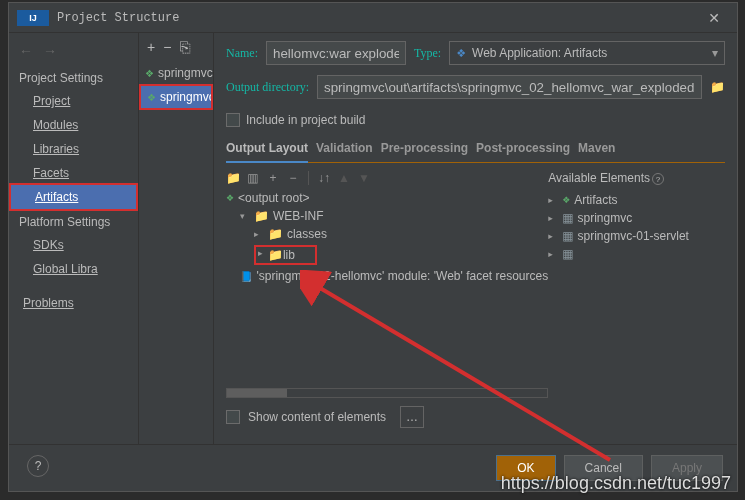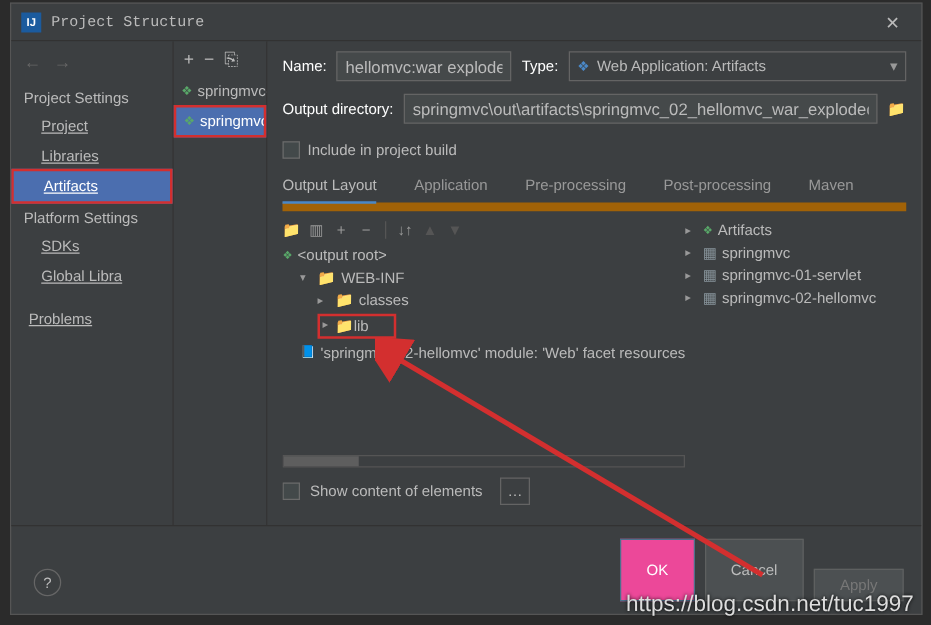--- a/index.html
+++ b/index.html
@@ -1,20 +1,20 @@
 <!DOCTYPE html>
 <html><head>
   <meta charset="utf-8">
   <style>
     * { margin: 0; padding: 0; box-sizing: border-box; font-family: "Segoe UI", Arial, sans-serif; }
     body { background: #2b2b2b; width: 745px; height: 500px; overflow: hidden; position: relative; color: #bbbbbb; font-size: 12px; }
     
     .window { position: absolute; left: 8px; top: 2px; width: 730px; height: 490px; background: #3c3f41; border: 1px solid #555; display: flex; flex-direction: column; }
     .titlebar { height: 30px; display: flex; align-items: center; padding: 0 8px; border-bottom: 1px solid #323232; }
-    .title-icon { width: 16px; height: 16px; background: #1b5b9e; margin-right: 8px; display: flex; align-items: center; justify-content: center; color: #fff; font-size: 9px; font-weight: bold; }
+    .title-icon { width: 32px; height: 16px; background: #1b5b9e; margin-right: 8px; display: flex; align-items: center; justify-content: center; color: #fff; font-size: 9px; font-weight: bold; }
     .title-text { color: #bbbbbb; flex: 1; font-family: Liberation Mono, monospace; }
     .close-x { width: 30px; text-align: center; color: #bbbbbb; font-size: 14px; cursor: pointer; }
     
     .body { flex: 1; display: flex; overflow: hidden; }
     
     .left-panel { width: 130px; background: #3c3f41; border-right: 1px solid #323232; display: flex; flex-direction: column; }
     .nav-arrows { display: flex; gap: 10px; padding: 8px 10px; color: #666; }
     .nav-arrow { font-size: 14px; }
     .section-header { color: #bbbbbb; padding: 6px 10px 4px; }
     .nav-item { padding: 5px 10px 5px 24px; color: #bbbbbb; cursor: pointer; white-space: nowrap; overflow: hidden; text-decoration: underline; }
@@ -22,30 +22,30 @@
     .help-btn { width: 22px; height: 22px; border: 1px solid #666; border-radius: 50%; display: flex; align-items: center; justify-content: center; margin: 8px; color: #bbbbbb; position: absolute; bottom: 6px; left: 10px; }
     
     .mid-panel { width: 75px; background: #3c3f41; border-right: 1px solid #323232; }
     .mid-toolbar { display: flex; gap: 8px; padding: 6px 8px; color: #bbbbbb; font-size: 14px; }
     .artifact-item { display: flex; align-items: center; gap: 4px; padding: 4px 6px; color: #bbbbbb; white-space: nowrap; overflow: hidden; }
     .artifact-item.selected { background: #4b6eaf; color: #fff; border: 2px solid #d32f2f; }
     .artifact-icon { color: #59a869; font-size: 10px; }
     
     .right-panel { flex: 1; background: #3c3f41; padding: 8px 12px; display: flex; flex-direction: column; overflow: hidden; }
     .form-row { display: flex; align-items: center; gap: 8px; margin-bottom: 10px; }
-    .form-label { color: #ffffff; white-space: nowrap; }
+    .form-label { color: #14b8a6; white-space: nowrap; font-family: Liberation Serif, serif; }
     .text-input { background: #45494a; border: 1px solid #646464; color: #bbbbbb; padding: 3px 6px; height: 24px; }
     .type-combo { background: #3c3f41; border: 1px solid #646464; padding: 3px 6px; height: 24px; display: flex; align-items: center; gap: 6px; flex: 1; }
     .combo-arrow { margin-left: auto; color: #999; }
     .web-icon { color: #4a88c7; font-size: 11px; }
     .folder-icon-sm { color: #87939a; font-size: 12px; }
     .checkbox-row { display: flex; align-items: center; gap: 6px; margin: 4px 0 10px; }
     .checkbox { width: 14px; height: 14px; border: 1px solid #6b6b6b; background: #43494a; }
     
-    .tabs { display: flex; gap: 30px; border-bottom: 7px solid #a16207; margin-bottom: 6px; }
+    .tabs { display: flex; gap: 8px; border-bottom: 1px solid #a16207; margin-bottom: 6px; font-weight: bold; }
     .tab { padding: 4px 0 6px; color: #999; cursor: pointer; }
     .tab.active { color: #bbbbbb; border-bottom: 2px solid #4a88c7; margin-bottom: -1px; }
     
     .layout-area { flex: 1; display: flex; gap: 0; overflow: hidden; }
     .tree-panel { flex: 1; display: flex; flex-direction: column; }
     .tree-toolbar { display: flex; gap: 6px; padding: 2px 0 4px; color: #999; font-size: 12px; align-items: center; }
     .tb-icon { width: 14px; text-align: center; }
     .tb-sep { width: 1px; height: 14px; background: #555; margin: 0 2px; }
     .tree { font-size: 12px; }
     .tree-row { display: flex; align-items: center; gap: 4px; padding: 2px 0; white-space: nowrap; }
@@ -62,22 +62,22 @@
     .qmark { display: inline-block; width: 12px; height: 12px; border: 1px solid #777; border-radius: 50%; font-size: 8px; text-align: center; line-height: 11px; margin-left: 2px; }
     
     .scrollbar-track { height: 10px; background: #3c3f41; border: 1px solid #555; position: relative; margin-top: auto; }
     .scrollbar-thumb { position: absolute; left: 0; width: 60px; height: 8px; background: #5e5e5e; }
     
     .bottom-check { display: flex; align-items: center; gap: 8px; padding: 8px 0; }
     .dots-btn { width: 24px; height: 22px; border: 1px solid #646464; display: flex; align-items: center; justify-content: center; color: #bbbbbb; margin-left: 6px; }
     
     .button-bar { display: flex; gap: 8px; justify-content: flex-end; padding: 10px 14px; border-top: 1px solid #323232; }
     .btn { padding: 5px 20px; border: 1px solid #5e6060; background: #4c5052; color: #bbbbbb; cursor: pointer; font-size: 12px; }
-    .btn.primary { background: #ec4899; border-color: #4c708c; color: #fff; }
-    .btn.disabled { color: #777; margin-top: 24px; }
+    .btn.primary { background: #a16207; border-color: #4c708c; color: #fff; }
+    .btn.disabled { color: #777; }
     
     .arrow-annotation { position: absolute; pointer-events: none; z-index: 100; }
     .watermark { position: absolute; bottom: 6px; right: 14px; color: #ddd; font-size: 18px; z-index: 101; text-shadow: 0 0 3px #000; }
   </style>
 </head>
 <body>
 
 <div class="window">
   <div class="titlebar">
     <div class="title-icon">IJ</div>
@@ -87,21 +87,23 @@
 
   <div class="body">
 
     <div class="left-panel">
       <div class="nav-arrows">
         <span class="nav-arrow">←</span>
         <span class="nav-arrow">→</span>
       </div>
       <div class="section-header">Project Settings</div>
       <div class="nav-item">Project</div>
+      <div class="nav-item">Modules</div>
       <div class="nav-item">Libraries</div>
+      <div class="nav-item">Facets</div>
       <div class="nav-item selected">Artifacts</div>
       <div class="section-header">Platform Settings</div>
       <div class="nav-item">SDKs</div>
       <div class="nav-item">Global Libra</div>
       <div style="height:10px"></div>
       <div class="nav-item" style="padding-left:14px">Problems</div>
     </div>
 
     <div class="mid-panel">
       <div class="mid-toolbar">
@@ -137,21 +139,21 @@
         <span class="folder-icon-sm">📁</span>
       </div>
 
       <div class="checkbox-row">
         <div class="checkbox"></div>
         <span>Include in project build</span>
       </div>
 
       <div class="tabs">
         <div class="tab active">Output Layout</div>
-        <div class="tab">Application</div>
+        <div class="tab">Validation</div>
         <div class="tab">Pre-processing</div>
         <div class="tab">Post-processing</div>
         <div class="tab">Maven</div>
       </div>
 
       <div class="layout-area">
         <div class="tree-panel">
           <div class="tree-toolbar">
             <span class="tb-icon">📁</span>
             <span class="tb-icon">▥</span>
@@ -193,40 +195,42 @@
             <div class="scrollbar-thumb"></div>
           </div>
           <div class="bottom-check">
             <div class="checkbox"></div>
             <span>Show content of elements</span>
             <div class="dots-btn">…</div>
           </div>
         </div>
 
         <div class="avail-panel">
+          <div class="avail-header">
+            <span>Available Elements</span><span class="qmark">?</span>
+          </div>
           <div class="tree">
             <div class="tree-row">
               <span class="tree-arrow">▸</span>
               <span class="diamond-ic">❖</span>
               <span>Artifacts</span>
             </div>
             <div class="tree-row">
               <span class="tree-arrow">▸</span>
               <span class="folder-ic">▦</span>
               <span>springmvc</span>
             </div>
             <div class="tree-row">
               <span class="tree-arrow">▸</span>
               <span class="folder-ic">▦</span>
               <span>springmvc-01-servlet</span>
             </div>
             <div class="tree-row">
               <span class="tree-arrow">▸</span>
               <span class="folder-ic">▦</span>
-              <span>springmvc-02-hellomvc</span>
             </div>
           </div>
         </div>
       </div>
     </div>
   </div>
 
   <div class="button-bar">
     <button class="btn primary">OK</button>
     <button class="btn">Cancel</button>

